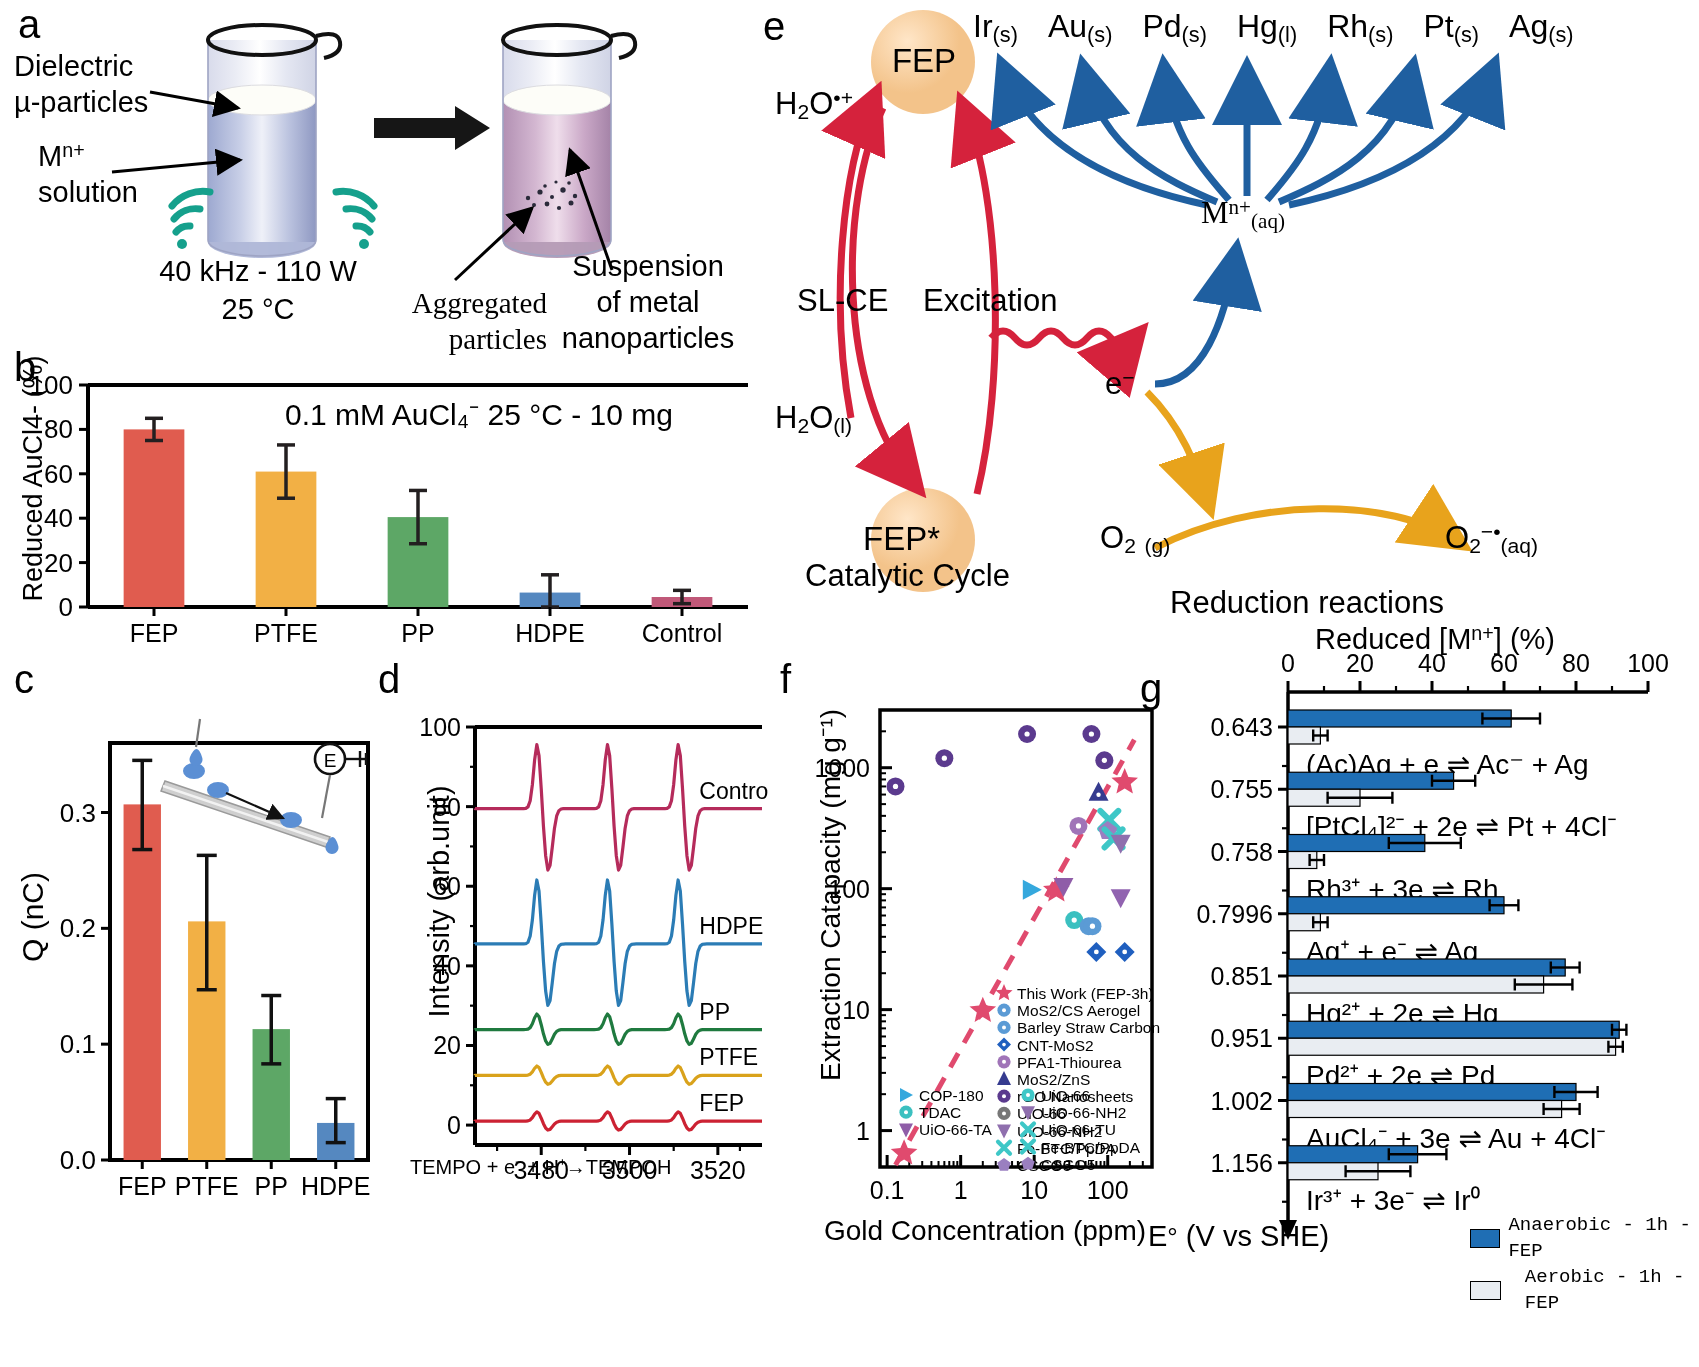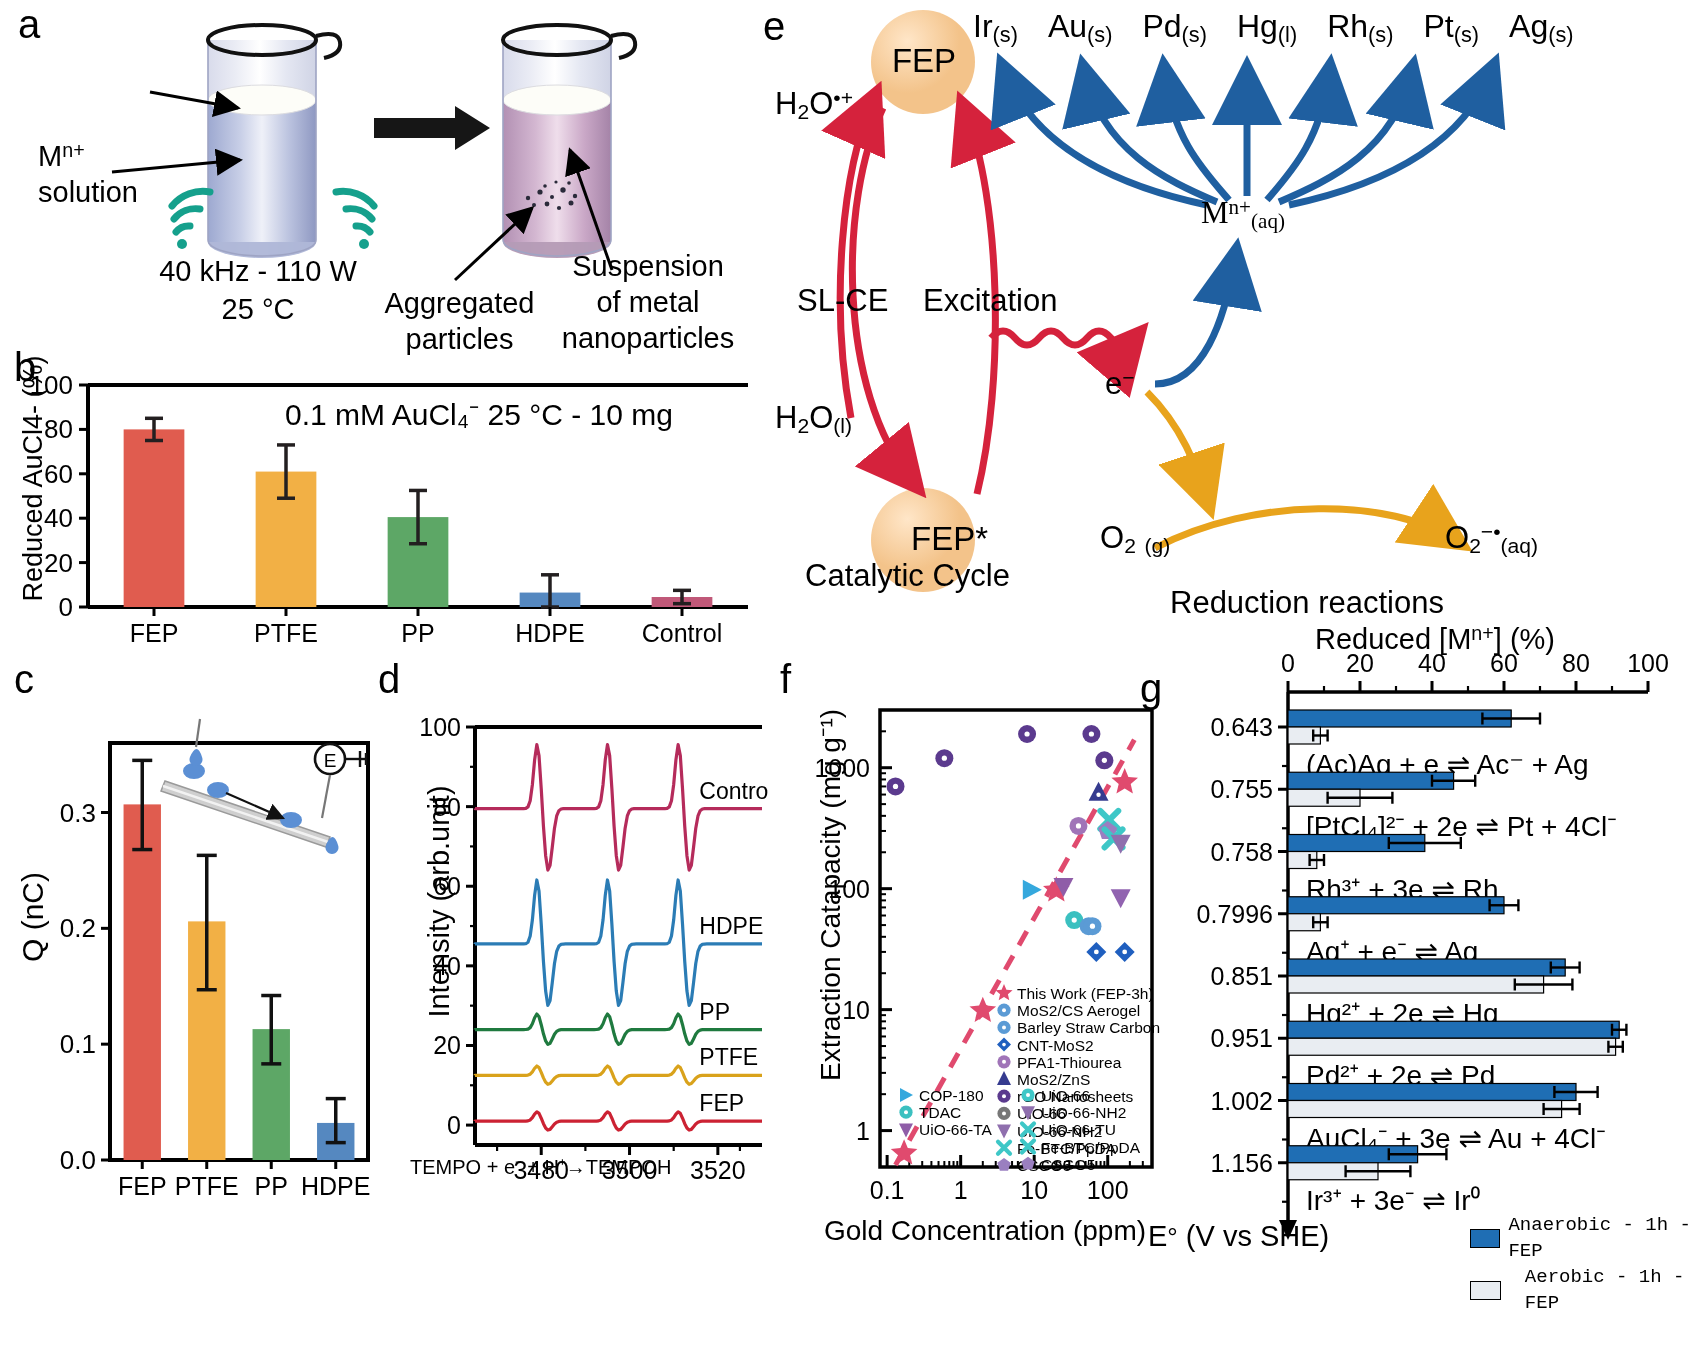--- a/index.html
+++ b/index.html
@@ -94,29 +94,33 @@
       <path d="M372,219 a28,28 0 0 0 -26,-10"></path>
       <path d="M374,206 a40,40 0 0 0 -38,-14"></path>
     </g>
 
     <line x1="150" y1="92" x2="238" y2="108" stroke="#000" stroke-width="3" marker-end="url(#arrHeadA)"></line>
     <line x1="112" y1="172" x2="240" y2="160" stroke="#000" stroke-width="3" marker-end="url(#arrHeadA)"></line>
     <line x1="455" y1="280" x2="532" y2="208" stroke="#000" stroke-width="3" marker-end="url(#arrHeadA)"></line>
     <line x1="612" y1="270" x2="570" y2="150" stroke="#000" stroke-width="3" marker-end="url(#arrHeadA)"></line>
   </svg>
 
+  <div class="abs" style="left:14px;top:48px;font-size:29px;line-height:36px;">
+    <div>Dielectric</div>
+    <div>µ-particles</div>
+  </div>
   <div class="abs" style="left:38px;top:132px;font-size:29px;line-height:36px;">
     <div><span>M</span><span class="sup">n+</span></div>
     <div>solution</div>
   </div>
   <div class="abs" style="left:128px;top:252px;font-size:29px;line-height:38px;text-align:center;width:260px;">
     <div>40 kHz - 110 W</div>
     <div>25 °C</div>
   </div>
-  <div class="abs" style="left:372px;top:285px;font-size:29px;line-height:36px;text-align:center;width:175px;">
+  <div class="abs" style="left:372px;top:285px;font-size:29px;line-height:36px;text-align:right;width:175px;font-family:Liberation Serif, serif;">
     <div>Aggregated</div>
     <div>particles</div>
   </div>
   <div class="abs" style="left:548px;top:248px;font-size:29px;line-height:36px;text-align:center;width:200px;">
     <div>Suspension</div>
     <div>of metal</div>
     <div>nanoparticles</div>
   </div>
 </div>
 
@@ -319,21 +323,21 @@
     <path d="M492,196 L492,76" fill="none" stroke="#1f5fa0" stroke-width="7" marker-end="url(#mBlue)"></path>
     <path d="M512,200 C536,172 566,140 574,74" fill="none" stroke="#1f5fa0" stroke-width="7" marker-end="url(#mBlue)"></path>
     <path d="M524,202 C576,180 638,150 656,74" fill="none" stroke="#1f5fa0" stroke-width="7" marker-end="url(#mBlue)"></path>
     <path d="M534,205 C614,188 704,152 736,72" fill="none" stroke="#1f5fa0" stroke-width="7" marker-end="url(#mBlue)"></path>
 
     <path d="M392,392 C430,430 442,470 452,500" fill="none" stroke="#e8a31c" stroke-width="7" marker-end="url(#mOrange)"></path>
     <path d="M400,548 C500,496 636,498 700,540" fill="none" stroke="#e8a31c" stroke-width="7" marker-end="url(#mOrange)"></path>
   </svg>
 
   <div class="abs" style="left:119px;top:42px;font-size:33px;width:100px;text-align:center;">FEP</div>
-  <div class="abs" style="left:133px;top:520px;font-size:33px;width:100px;text-align:right;">FEP*</div>
+  <div class="abs" style="left:108px;top:520px;font-size:33px;width:100px;text-align:left;">FEP*</div>
   <div class="abs" style="left:20px;top:86px;font-size:31px;white-space:nowrap;">H<span class="sub">2</span>O<span class="sup">•+</span></div>
   <div class="abs" style="left:20px;top:400px;font-size:31px;white-space:nowrap;">H<span class="sub">2</span>O<span class="sub">(l)</span></div>
   <div class="abs" style="left:42px;top:283px;font-size:31px;">SL-CE</div>
   <div class="abs" style="left:168px;top:283px;font-size:31px;">Excitation</div>
   <div class="abs" style="left:350px;top:366px;font-size:31px;">e<span class="sup">−</span></div>
   <div class="abs" style="left:446px;top:195px;font-size:31px;white-space:nowrap;font-family:Liberation Serif, serif;">M<span class="sup">n+</span><span class="sub">(aq)</span></div>
   <div class="abs" style="left:345px;top:520px;font-size:31px;white-space:nowrap;">O<span class="sub">2</span> <span class="sub">(g)</span></div>
   <div class="abs" style="left:690px;top:520px;font-size:31px;white-space:nowrap;">O<span class="sub">2</span><span class="sup">−•</span><span class="sub">(aq)</span></div>
   <div class="abs" style="left:50px;top:558px;font-size:31px;">Catalytic Cycle</div>
   <div class="abs" style="left:218px;top:8px;width:600px;height:44px;">

